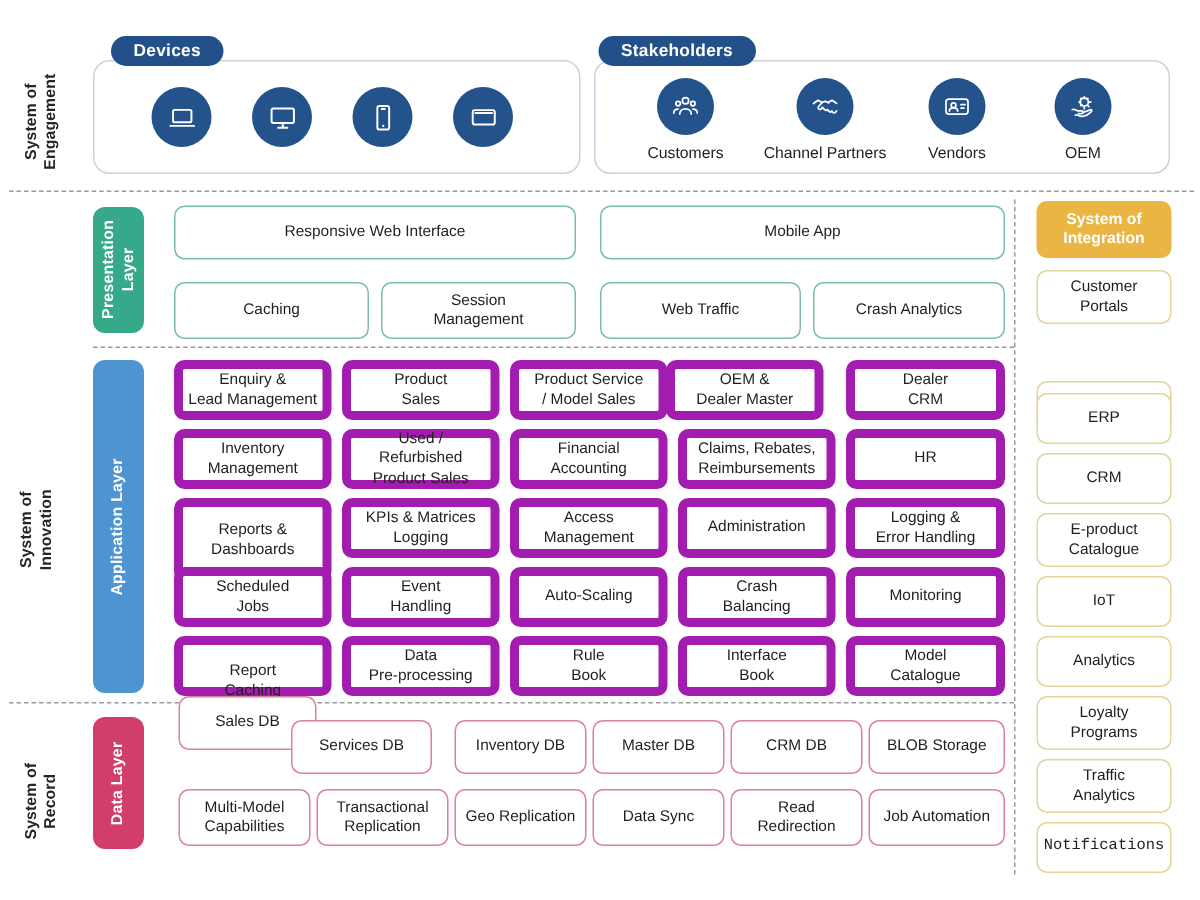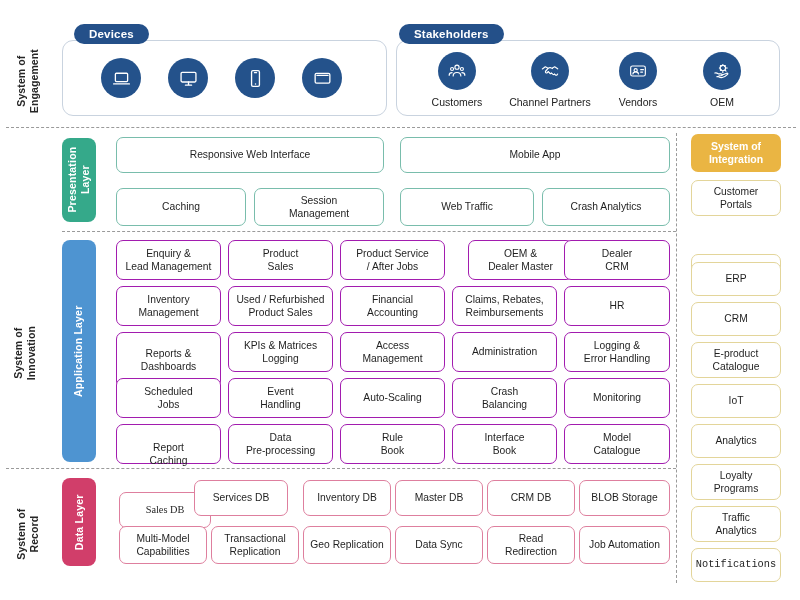--- a/index.html
+++ b/index.html
@@ -90,21 +90,21 @@
     background:#ffffff;
     border-radius:7px;
     display:flex;align-items:center;justify-content:center;
     text-align:center;
     font-size:10.3px;
     line-height:1.28;
     color:#1f1f1f;
     padding:2px 3px;
   }
   .box.pres{border:1px solid #79bdac;}
-  .box.app{border:1px solid #a21caf;}
+  .box.app{border:6px solid #a21caf;}
   .box.data{border:1px solid #de7f9e;}
   .box.integ{border:1px solid #e3d59a;}
 
   
   .integ-head{
     position:absolute;
     background:#eab543;
     color:#ffffff;
     font-size:10.5px;
     font-weight:700;
@@ -263,23 +263,23 @@
   <div class="box app" style="left:116px;top:240px;width:105px;height:40px;">
       <span style="white-space:pre-line;">Enquiry &amp;
 Lead Management</span>
     </div>
   <div class="box app" style="left:228px;top:240px;width:105px;height:40px;">
       <span style="white-space:pre-line;">Product
 Sales</span>
     </div>
   <div class="box app" style="left:340px;top:240px;width:105px;height:40px;">
       <span style="white-space:pre-line;">Product Service
-/ After Jobs</span>
-    </div>
-  <div class="box app" style="left:468px;top:240px;width:105px;height:40px;">
+/ Model Sales</span>
+    </div>
+  <div class="box app" style="left:444px;top:240px;width:105px;height:40px;">
       <span style="white-space:pre-line;">OEM &amp;
 Dealer Master</span>
     </div>
   <div class="box app" style="left:564px;top:240px;width:106px;height:40px;">
       <span style="white-space:pre-line;">Dealer
 CRM</span>
     </div>
 
   <div class="box app" style="left:116px;top:286px;width:105px;height:40px;">
       <span style="white-space:pre-line;">Inventory
@@ -358,21 +358,21 @@
     </div>
   <div class="box app" style="left:564px;top:424px;width:106px;height:40px;">
       <span style="white-space:pre-line;">Model
 Catalogue</span>
     </div>
 
   <div class="layer-pill" style="left:62px;top:478px;width:34px;height:88px;background:#d13e6a;">
     <span>Data Layer</span>
   </div>
 
-  <div class="box data" style="left:119px;top:492px;width:92px;height:36px;font-family:Liberation Serif, serif;">
+  <div class="box data" style="left:119px;top:464px;width:92px;height:36px;">
       <span style="white-space:pre-line;">Sales DB</span>
     </div>
   <div class="box data" style="left:194px;top:480px;width:94px;height:36px;">
       <span style="white-space:pre-line;">Services DB</span>
     </div>
   <div class="box data" style="left:303px;top:480px;width:88px;height:36px;">
       <span style="white-space:pre-line;">Inventory DB</span>
     </div>
   <div class="box data" style="left:395px;top:480px;width:88px;height:36px;">
       <span style="white-space:pre-line;">Master DB</span>

